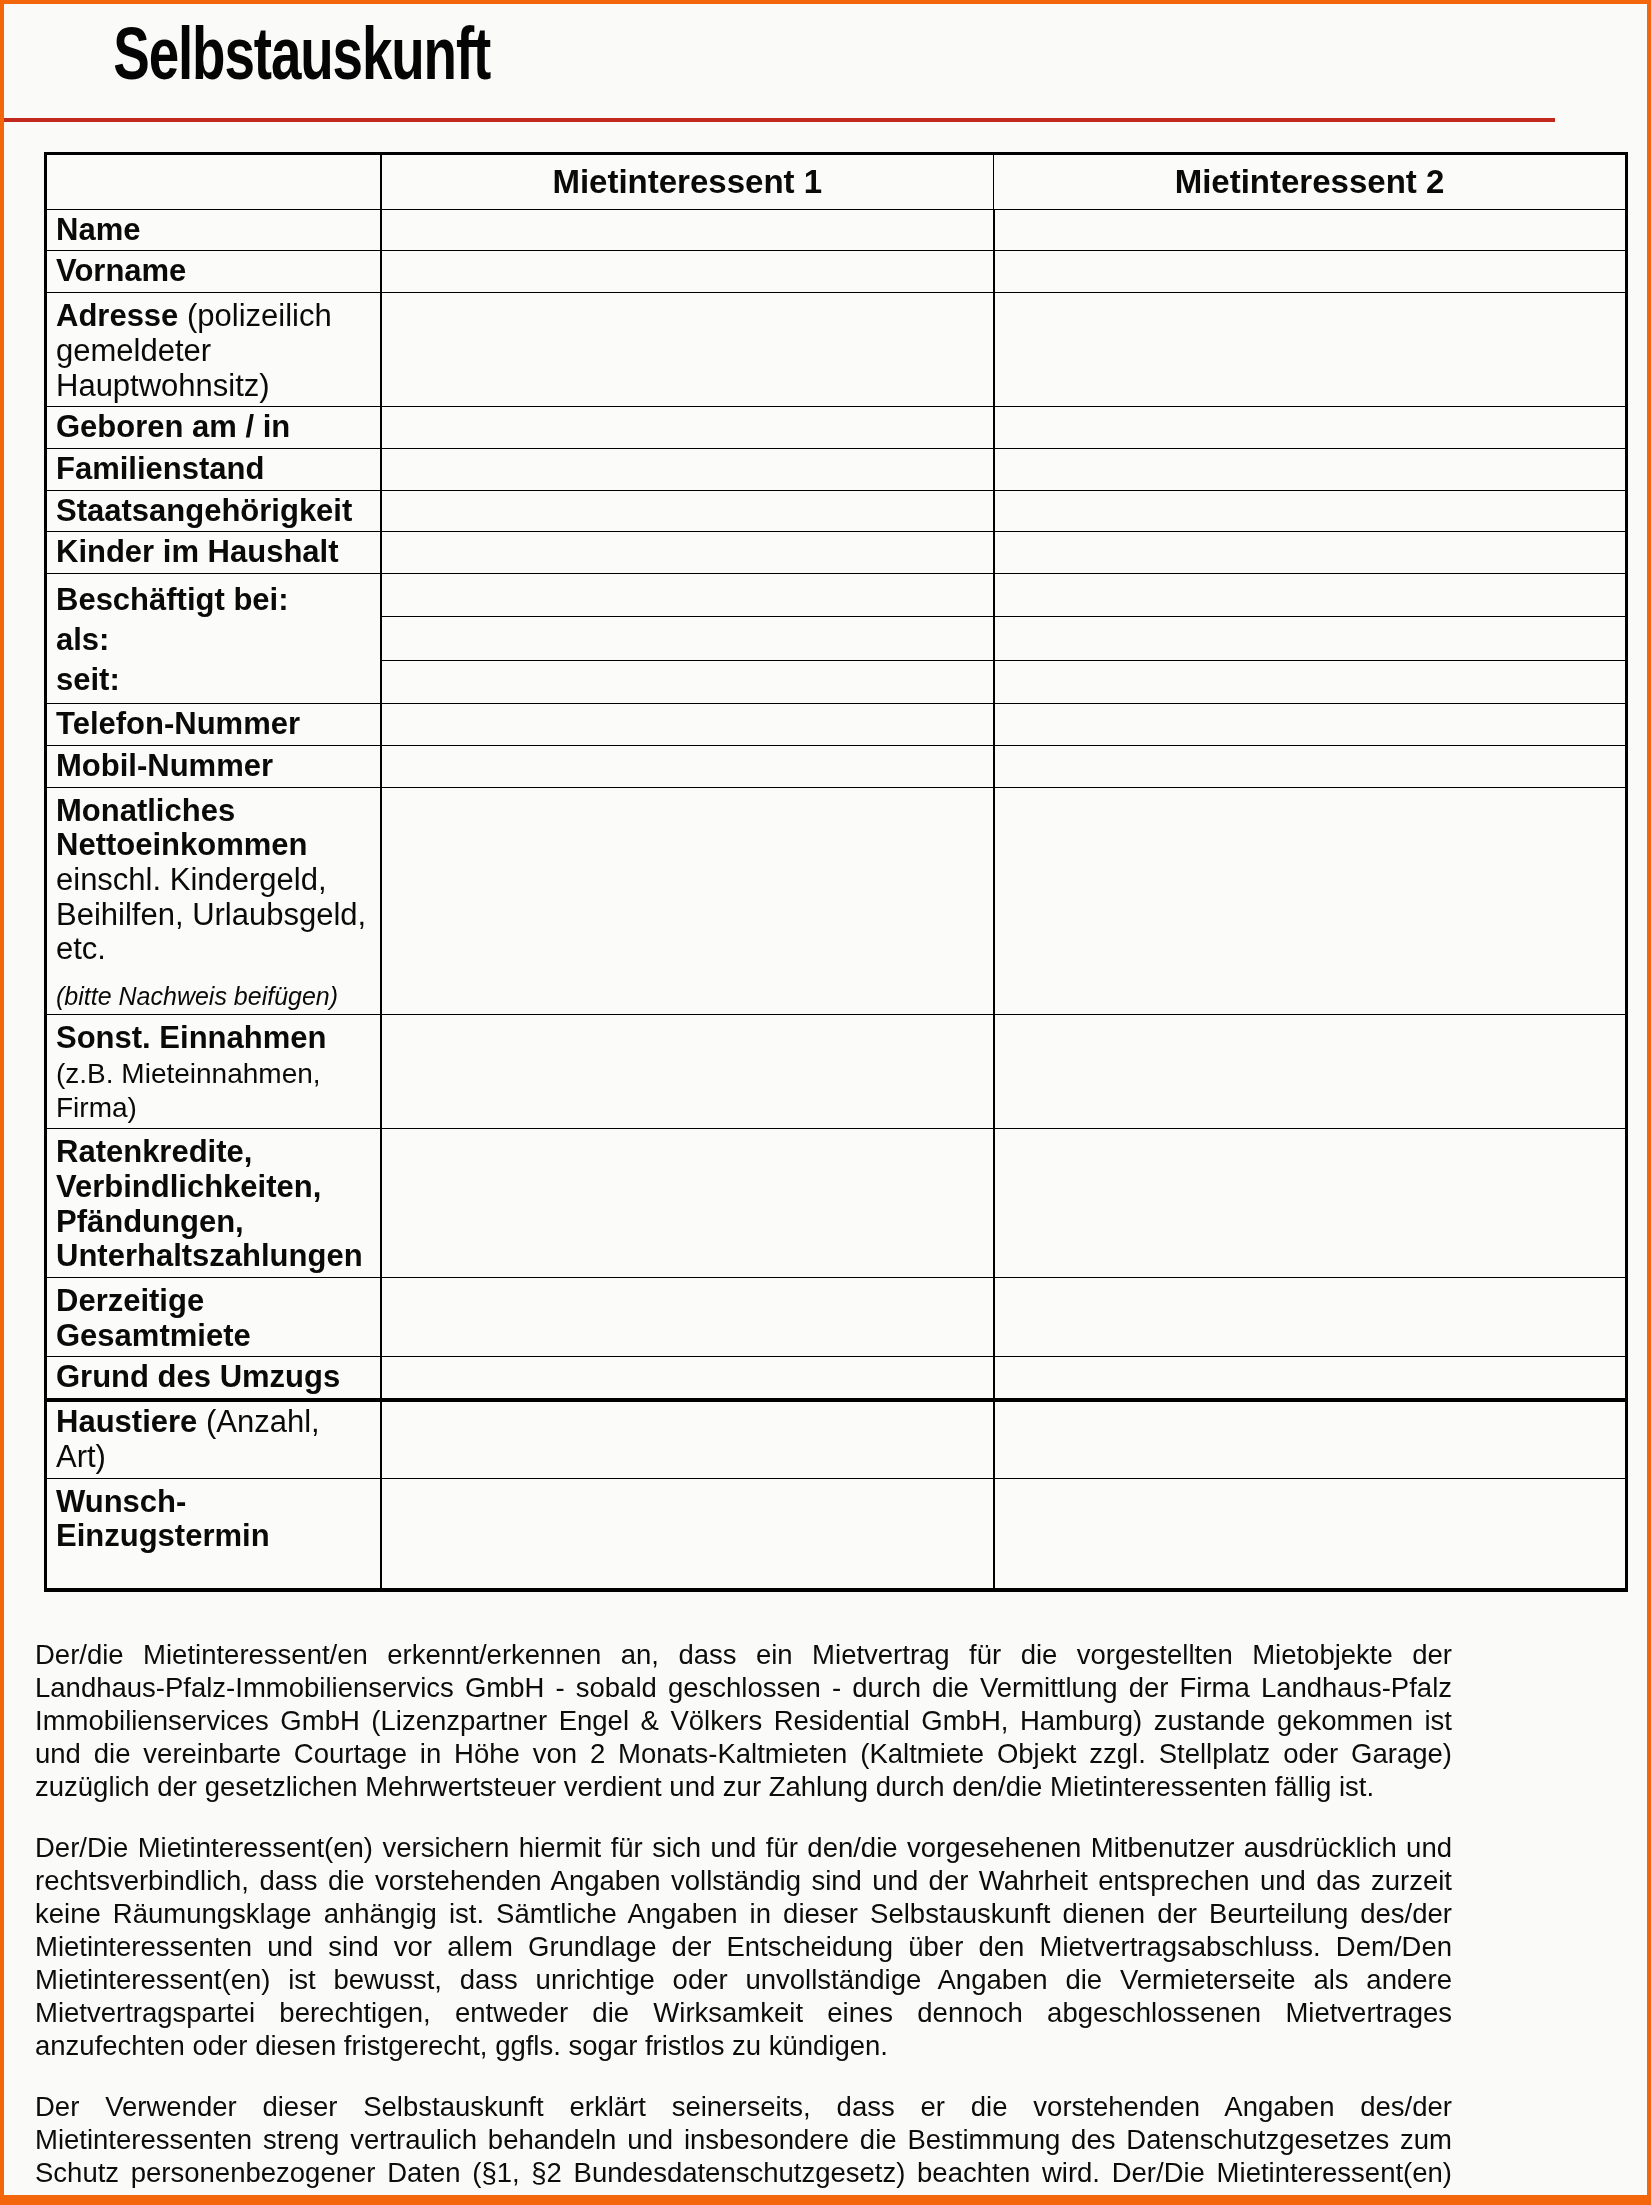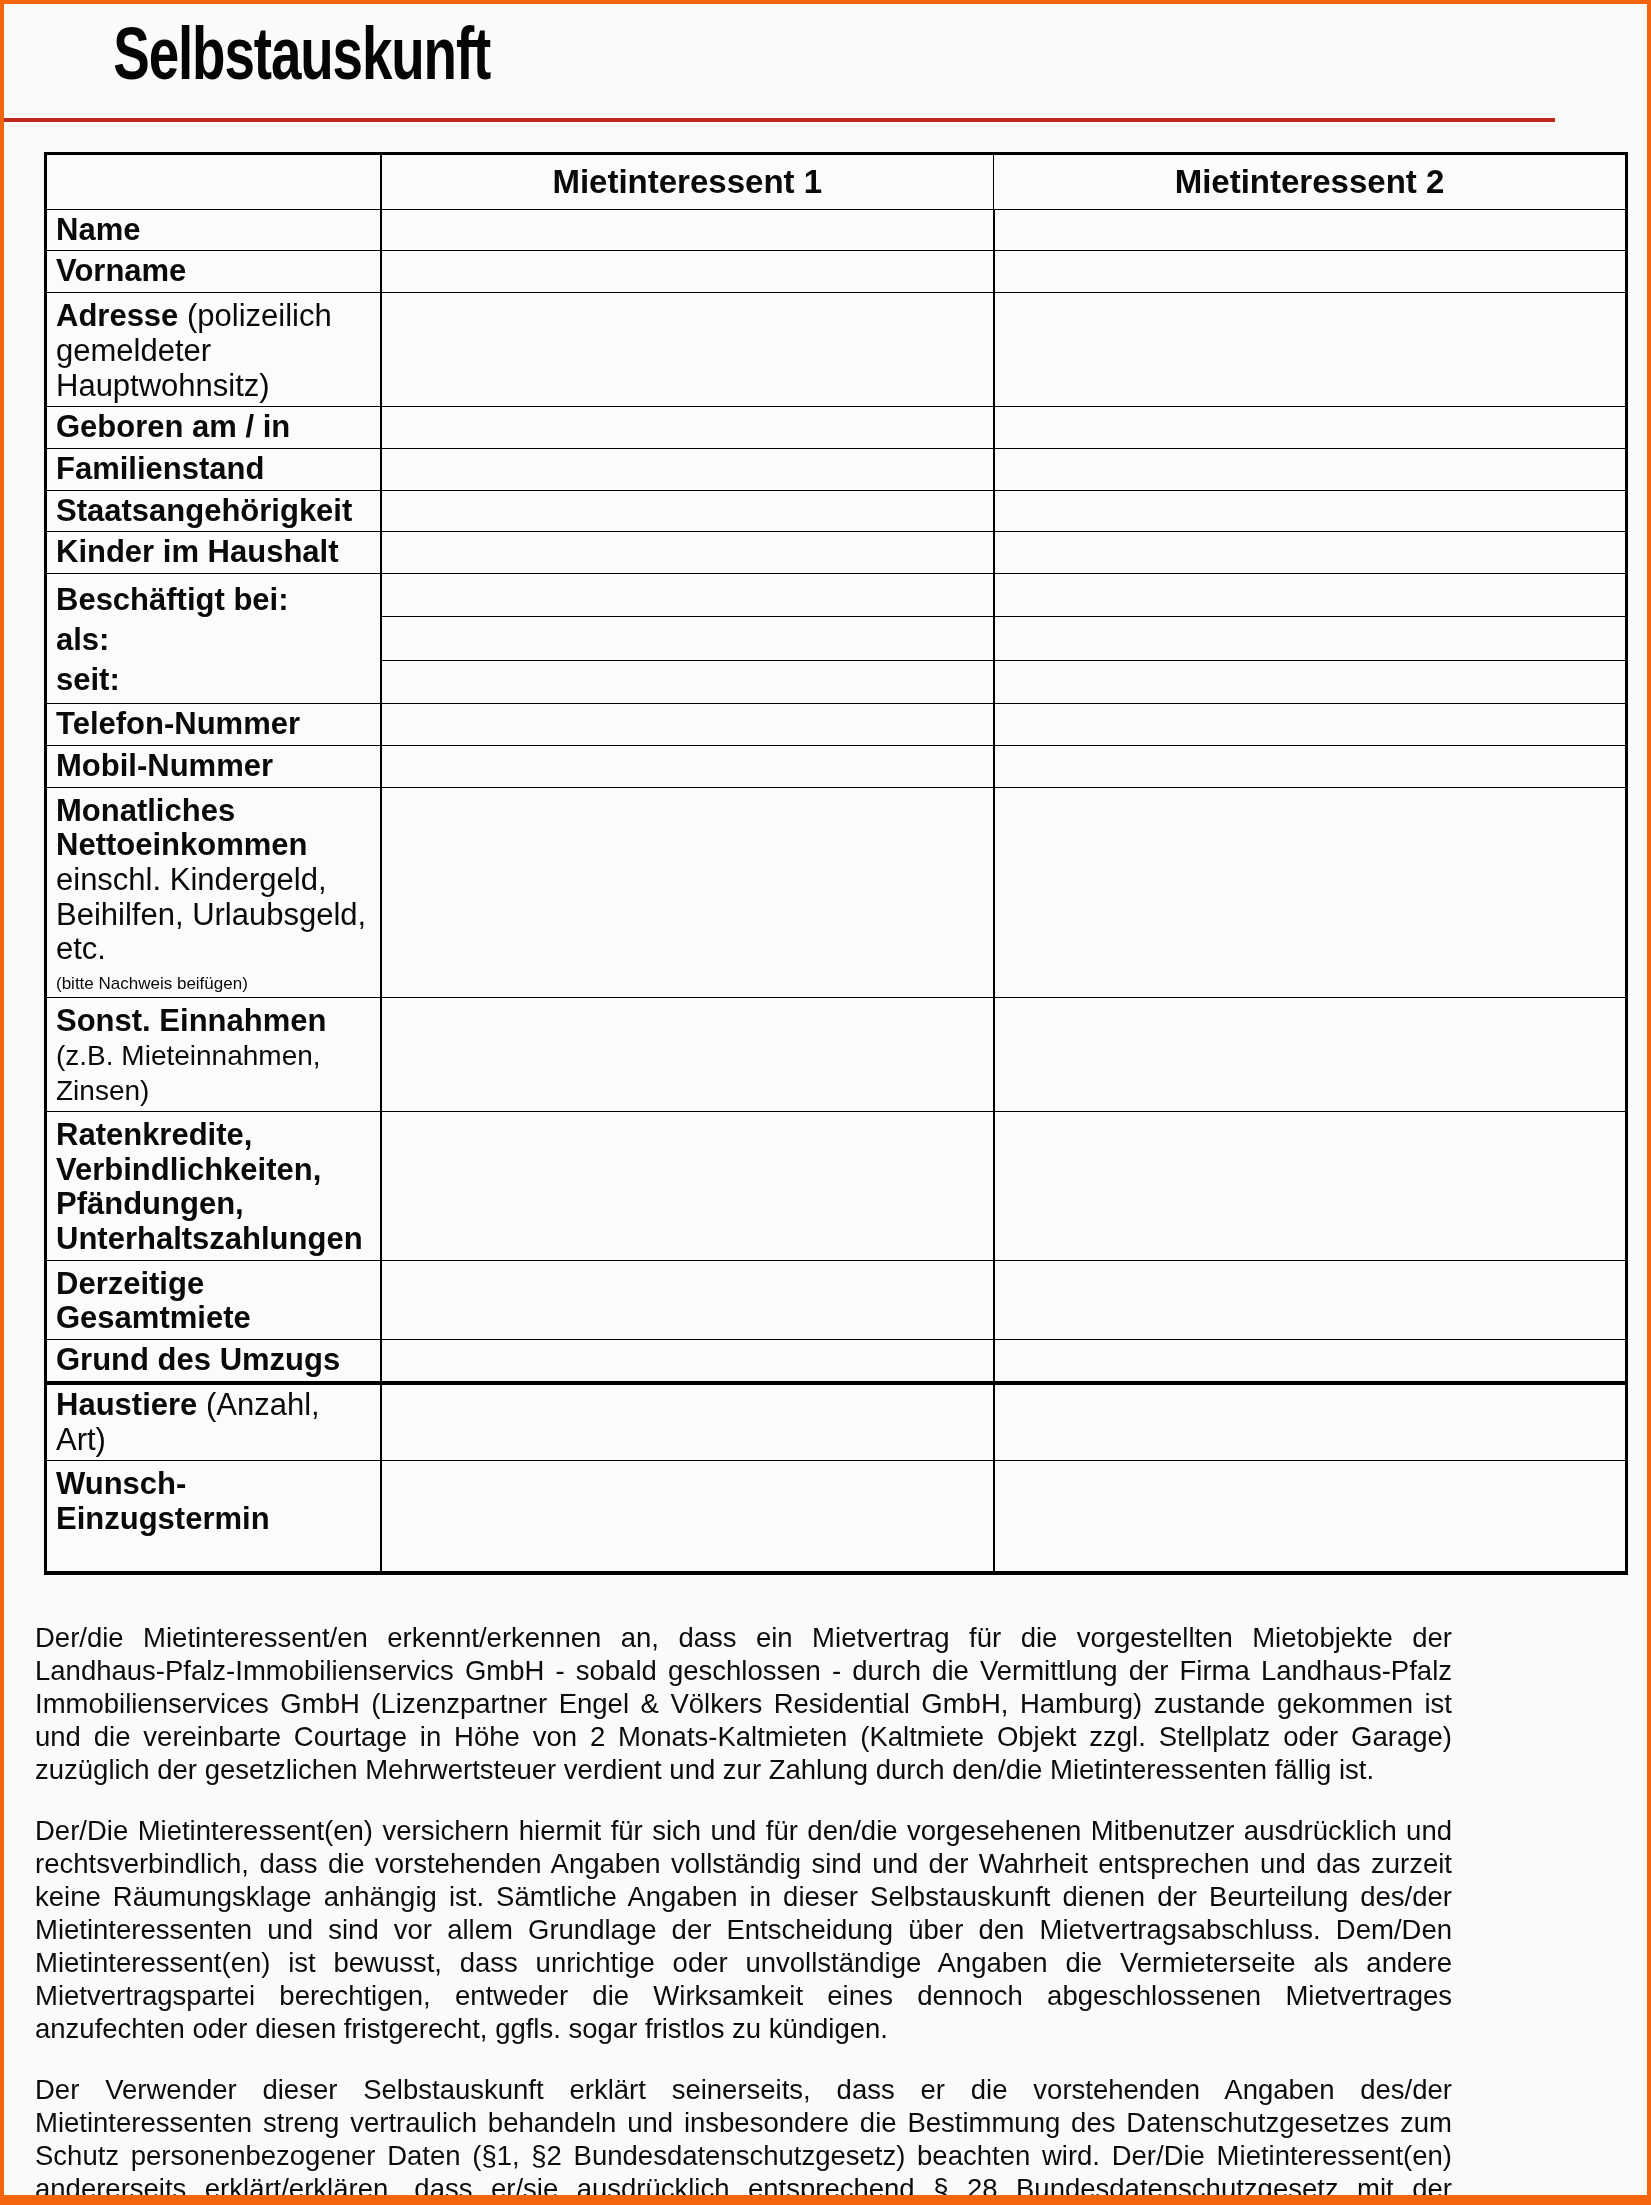--- a/index.html
+++ b/index.html
@@ -37,21 +37,21 @@
   table.form td.v1{border-right:2.2px solid #000;}
   th.colhead{font-size:33px;font-weight:bold;text-align:center;height:41px;padding:8px;}
   tr.thick td{border-top:4.5px solid #000;}
   td.lbl{
     font-weight:bold;font-size:31px;line-height:1.12;
     padding:3px 4.5px 3px 9px;vertical-align:middle;
   }
   td.lbl.top{vertical-align:top;padding-top:6px;}
   td.lbl .note{font-weight:normal;}
   td.lbl .note-sm{font-weight:normal;font-size:28px;}
-  td.lbl .small{font-weight:normal;display:block;font-size:17px;line-height:1.15;margin-top:7px;}
+  td.lbl .small{font-weight:normal;display:block;font-size:25px;line-height:1.15;margin-top:15px;font-style:italic;}
   td.val{padding:0;}
   .h54 td{height:40px;} .h58 td{height:43px;} .h60 td{height:45px;}
   .h82 td{height:61px;} .h97 td{height:72px;} .h130 td{height:97px;}
   .h150 td{height:112px;} .h162 td{height:121px;} .h190 td{height:141px;} .h245 td{height:182px;}
   .gline{height:40px;display:flex;align-items:center;}
   .subwrap{height:100%;display:flex;flex-direction:column;}
   .sub{flex:1 1 0;border-bottom:1.5px solid #000;}
   .sub:last-child{border-bottom:none;}
   p.legal{
     font-size:27.5px;line-height:33px;width:1417px;
@@ -162,21 +162,21 @@
       </tr>
 
 
       <tr class="h245">
         <td class="lbl top"><span>Monatliches Nettoeinkommen</span><span class="note"> einschl. Kindergeld, Beihilfen, Urlaubsgeld, etc.</span><span class="small">(bitte Nachweis beifügen)</span></td>
         <td class="val v1"></td>
         <td class="val"></td>
       </tr>
 
       <tr class="h82">
-        <td class="lbl top"><span>Sonst. Einnahmen</span><span class="note-sm"> (z.B. Mieteinnahmen, Zinsen)</span></td>
+        <td class="lbl top"><span>Sonst. Einnahmen</span><span class="note-sm"> (z.B. Mieteinnahmen, Firma)</span></td>
         <td class="val v1"></td>
         <td class="val"></td>
       </tr>
 
       <tr class="h190">
         <td class="lbl top">Ratenkredite, Verbindlichkeiten, Pfändungen, Unterhaltszahlungen</td>
         <td class="val v1"></td>
         <td class="val"></td>
       </tr>
 

